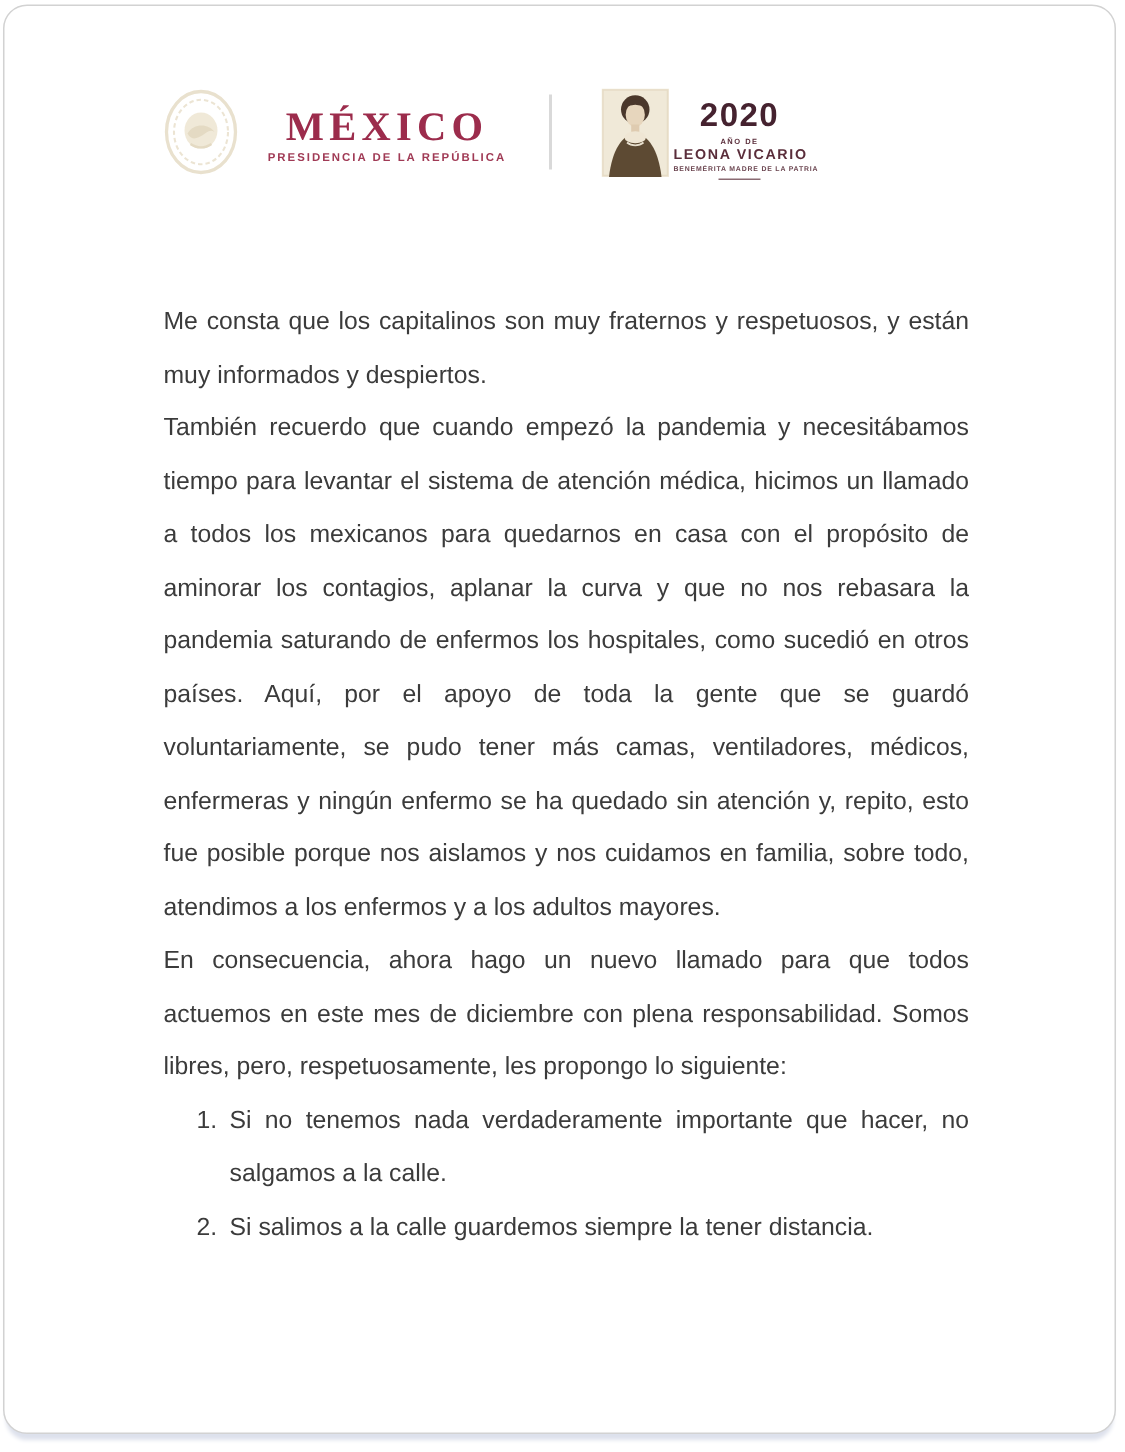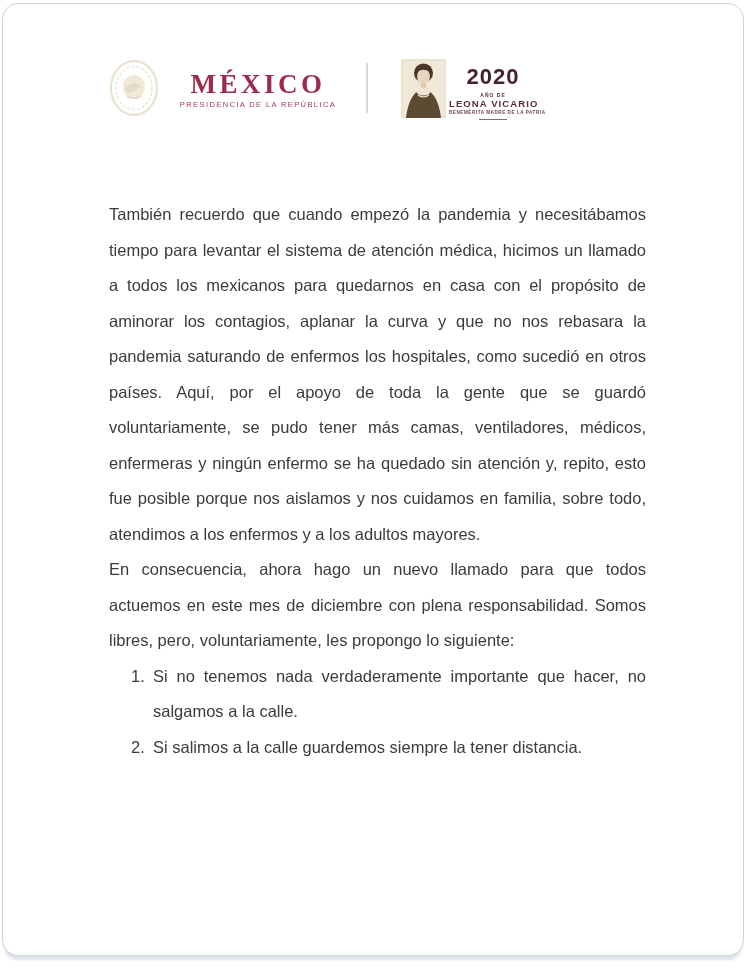--- a/index.html
+++ b/index.html
@@ -41,21 +41,21 @@
     font-weight: bold;
     font-size: 27px;
     line-height: 29px;
     letter-spacing: 3.5px;
     color: #9c2c4c;
     white-space: nowrap;
   }
   .brand-sub {
     margin-top: 1px;
     font-size: 7.6px;
-    font-weight: normal;
+    font-weight: bold;
     letter-spacing: 1.35px;
     color: #a03a55;
     white-space: nowrap;
   }
   .header-divider {
     position: absolute; left: 363px; top: 59px; width: 2px; height: 50px;
     background: #d9d9d9;
   }
   .portrait {
     position: absolute; left: 398px; top: 55px; width: 45px; height: 59px;
@@ -162,22 +162,23 @@
         <div class="year-number">2020</div>
         <div class="year-pre">AÑO DE</div>
         <div class="year-name">LEONA VICARIO</div>
         <div class="year-sub">BENEMÉRITA MADRE DE LA PATRIA</div>
         <div class="year-rule"></div>
       </div>
 
     </header>
 
     <main class="content">
+      <p>Me consta que los capitalinos son muy fraternos y respetuosos, y están muy informados y despiertos.</p>
       <p>También recuerdo que cuando empezó la pandemia y necesitábamos tiempo para levantar el sistema de atención médica, hicimos un llamado a todos los mexicanos para quedarnos en casa con el propósito de aminorar los contagios, aplanar la curva y que no nos rebasara la pandemia saturando de enfermos los hospitales, como sucedió en otros países. Aquí, por el apoyo de toda la gente que se guardó voluntariamente, se pudo tener más camas, ventiladores, médicos, enfermeras y ningún enfermo se ha quedado sin atención y, repito, esto fue posible porque nos aislamos y nos cuidamos en familia, sobre todo, atendimos a los enfermos y a los adultos mayores.</p>
-      <p>En consecuencia, ahora hago un nuevo llamado para que todos actuemos en este mes de diciembre con plena responsabilidad. Somos libres, pero, voluntariamente, les propongo lo siguiente:</p>
+      <p>En consecuencia, ahora hago un nuevo llamado para que todos actuemos en este mes de diciembre con plena responsabilidad. Somos libres, pero, respetuosamente, les propongo lo siguiente:</p>
 
       <div class="numbered-list">
         <div class="list-item">
           <span class="list-number">1.</span>
           <span class="list-text">Si no tenemos nada verdaderamente importante que hacer, no salgamos a la calle.</span>
         </div>
         <div class="list-item">
           <span class="list-number">2.</span>
           <span class="list-text">Si salimos a la calle guardemos siempre la tener distancia.</span>
         </div>

